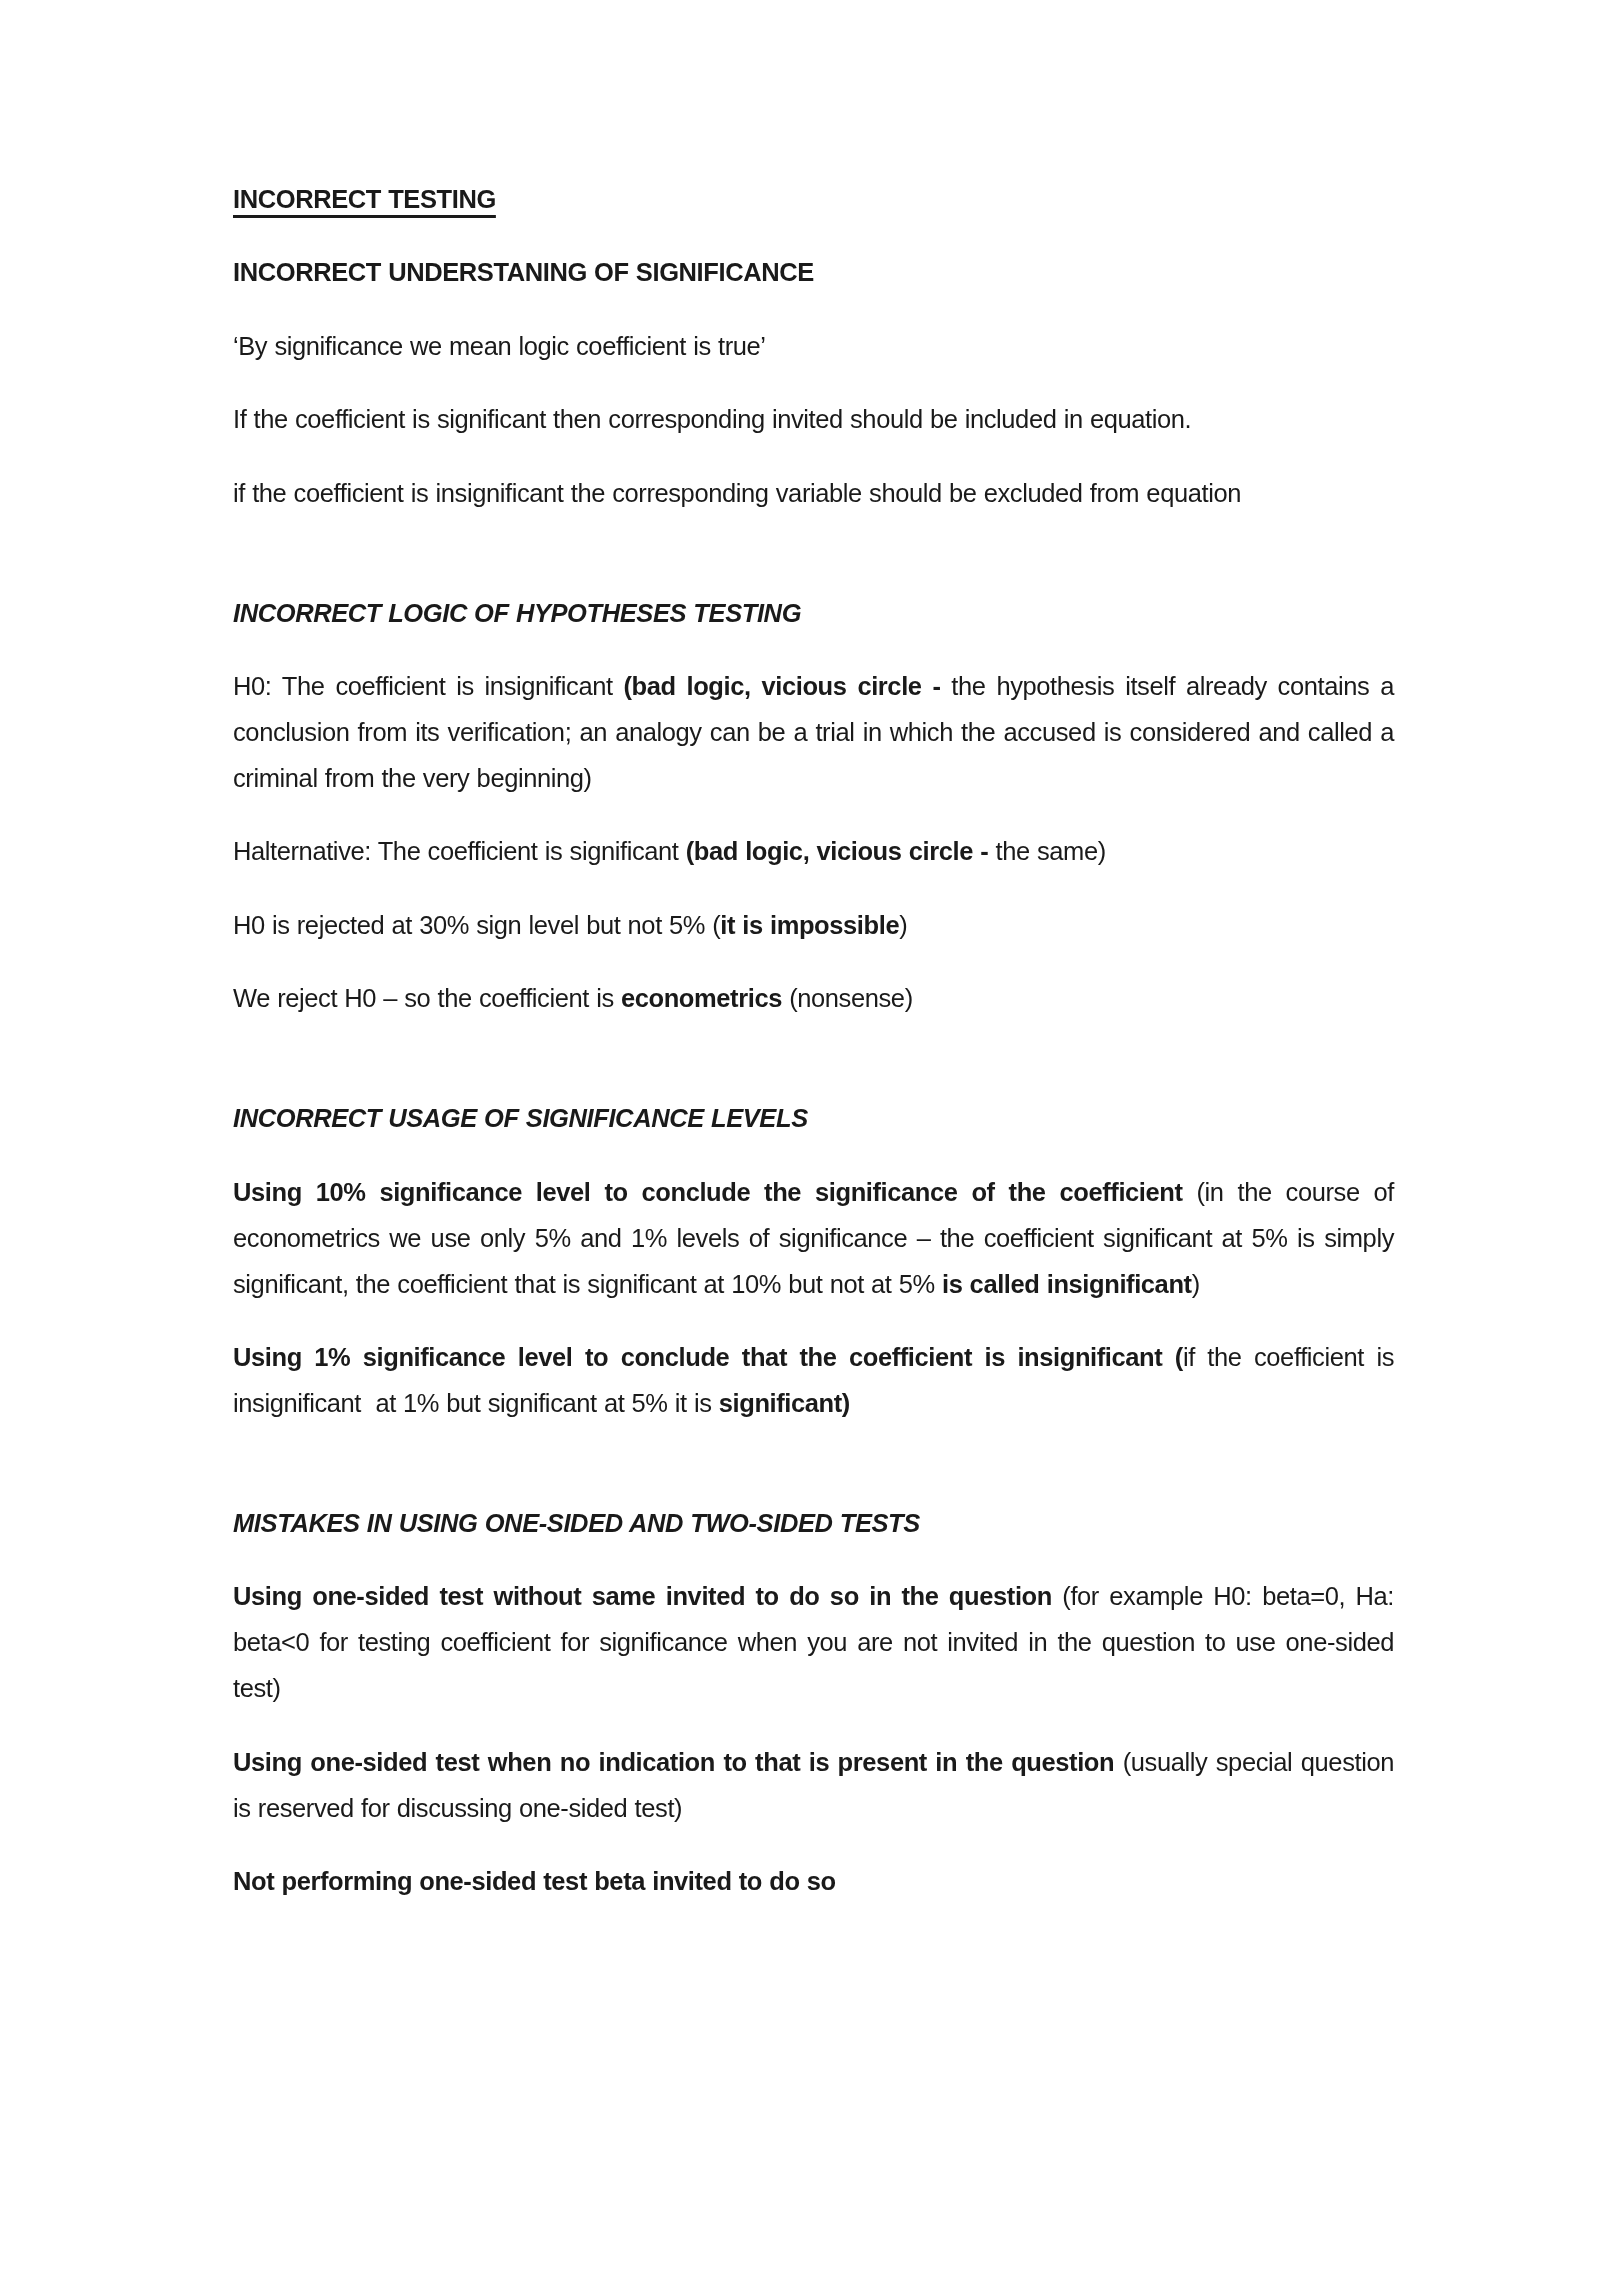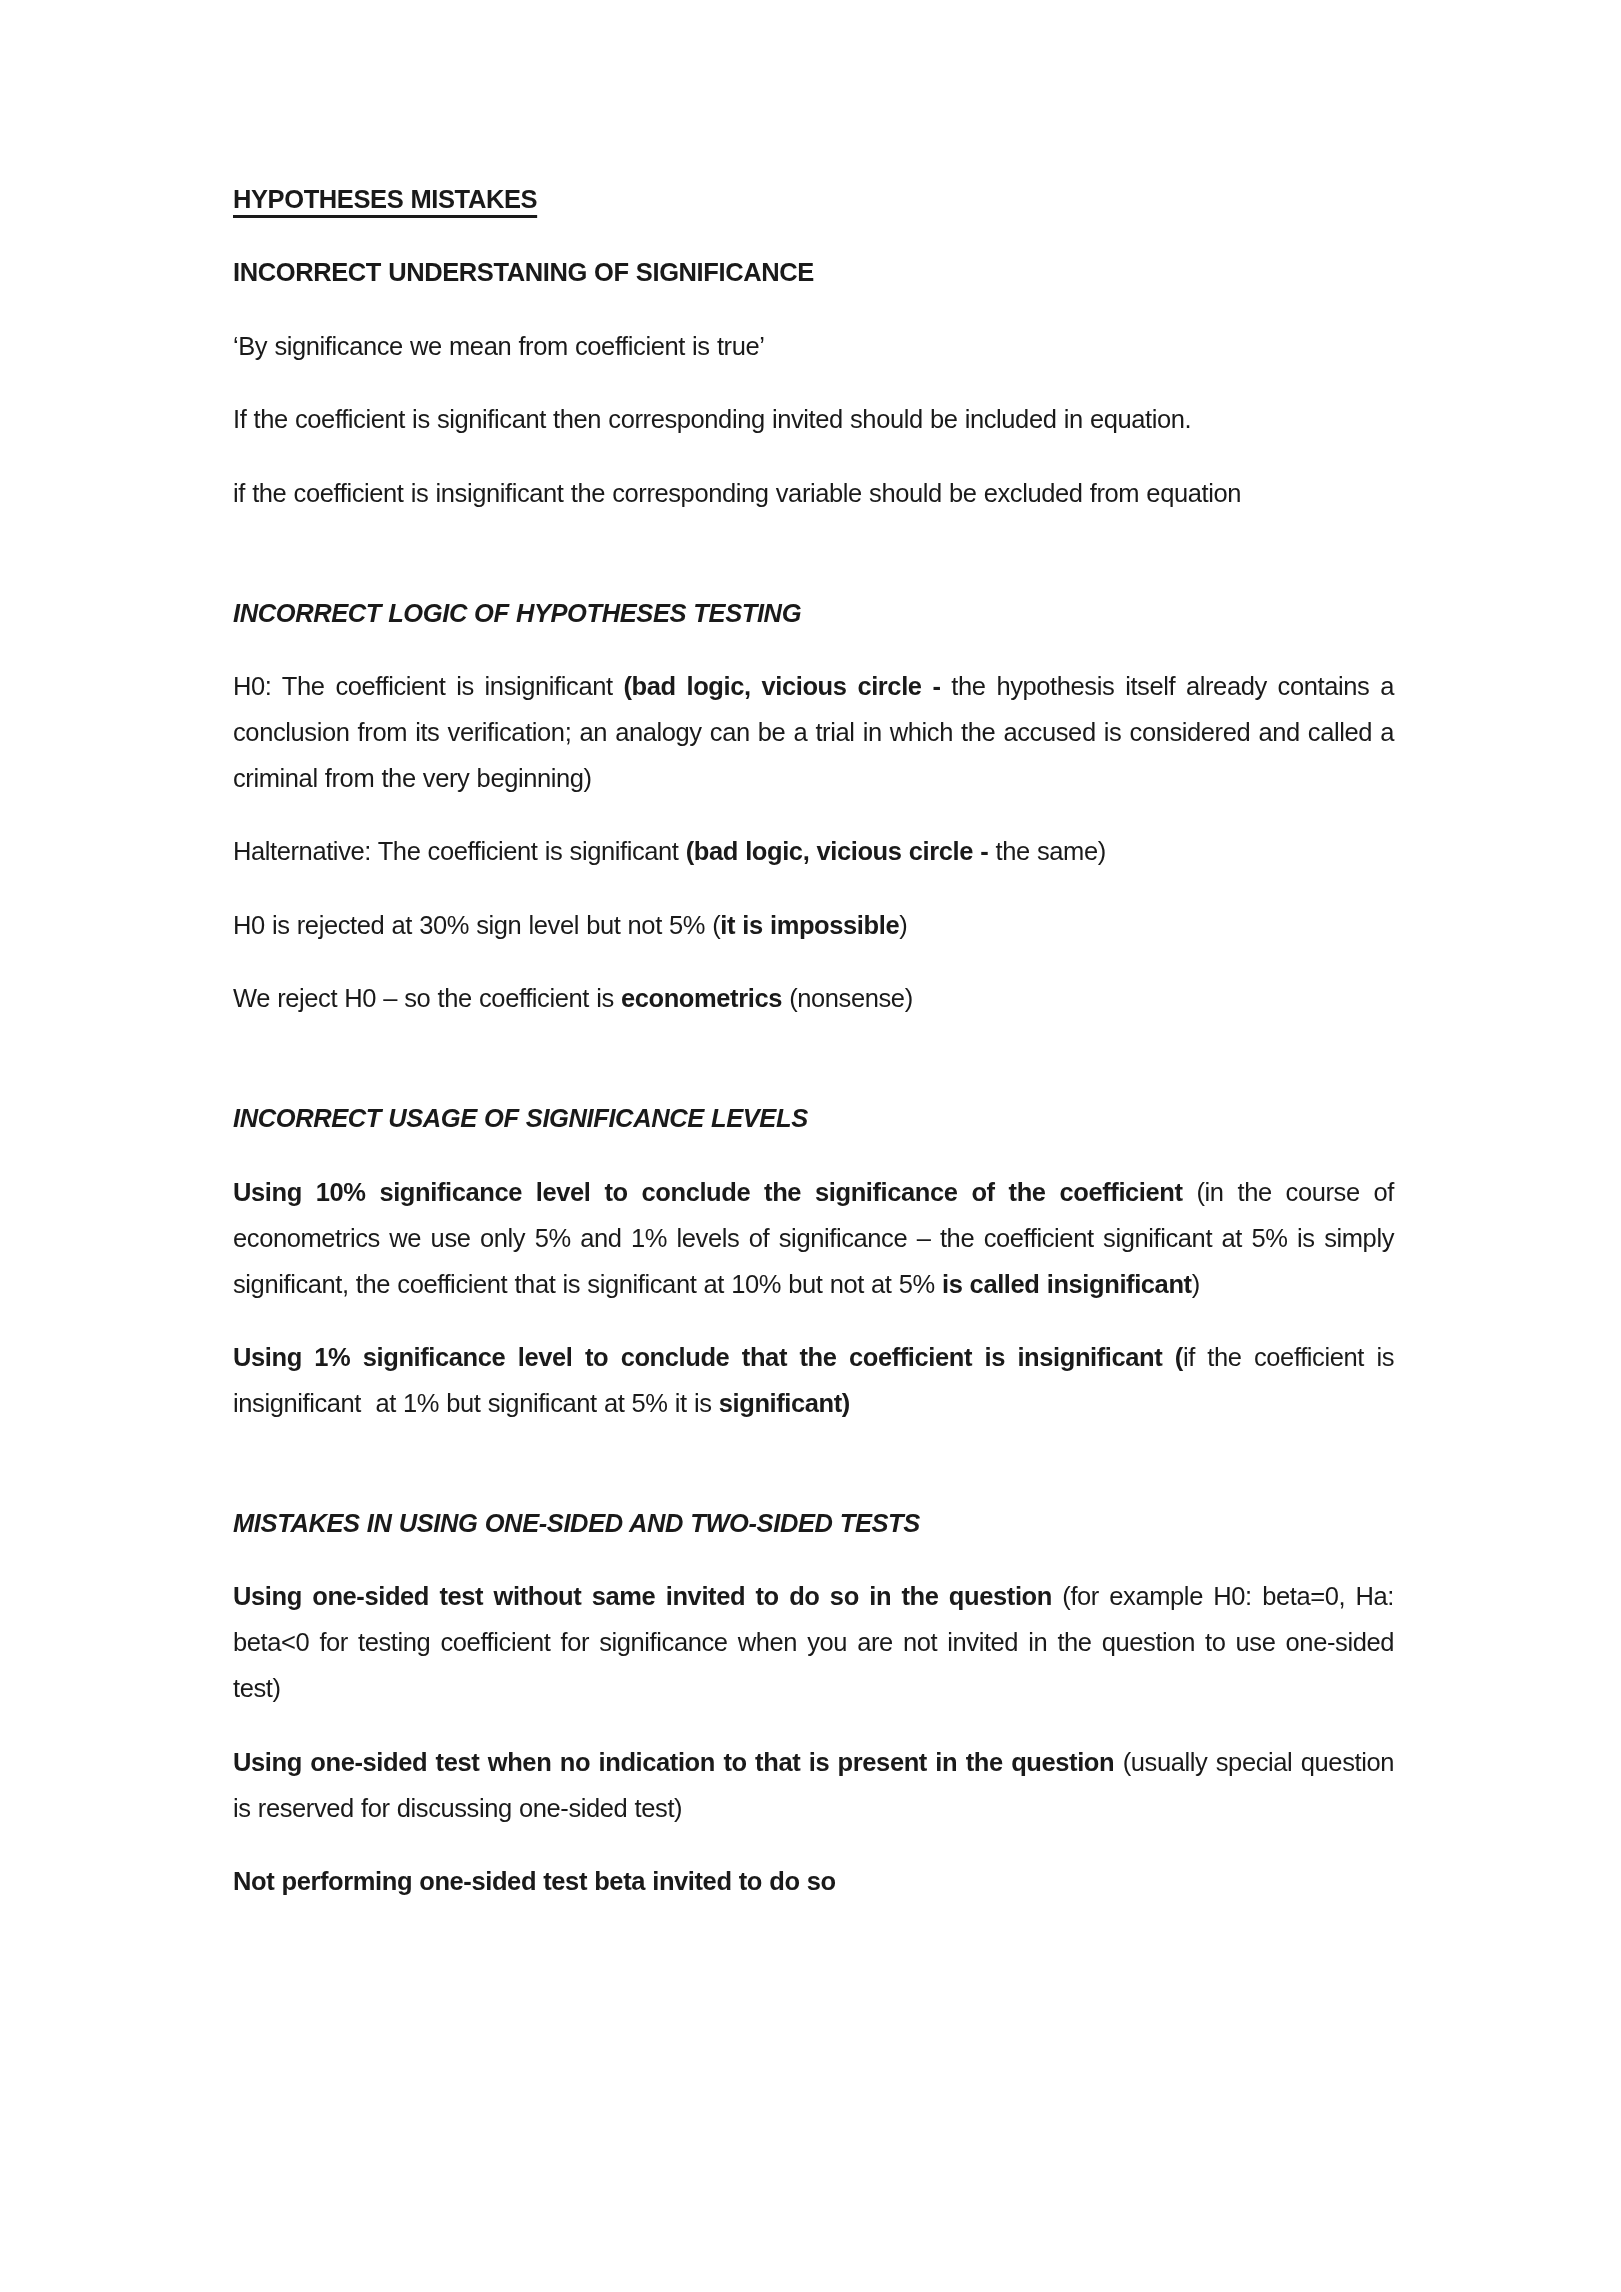--- a/index.html
+++ b/index.html
@@ -50,23 +50,23 @@
   }
   .run.bold {
     font-weight: bold;
   }
 </style>
 </head>
 <body>
 
 <div class="page">
   <div class="content" id="doc" style="background: rgb(255, 255, 255); color: rgb(26, 26, 26);">
-      <h2 class="block title"><span class="run bold">HYPOTHESES MISTAKES</span></h2>
+      <h2 class="block title"><span class="run bold">INCORRECT TESTING</span></h2>
       <h2 class="block heading"><span class="run bold">INCORRECT UNDERSTANING OF SIGNIFICANCE</span></h2>
-      <p class="block para"><span class="run">‘By significance we mean from coefficient is true’</span></p>
+      <p class="block para"><span class="run">‘By significance we mean logic coefficient is true’</span></p>
       <p class="block para"><span class="run">If the coefficient is significant then corresponding invited should be included in equation.</span></p>
       <p class="block para"><span class="run">if the coefficient is insignificant the corresponding variable should be excluded from equation</span></p>
       <h2 class="block heading gap-before"><span class="run bold">INCORRECT LOGIC OF HYPOTHESES TESTING</span></h2>
       <p class="block para"><span class="run">H0: The coefficient is insignificant </span><span class="run bold">(bad logic, vicious circle - </span><span class="run">the hypothesis itself already contains a conclusion from its verification; an analogy can be a trial in which the accused is considered and called a criminal from the very beginning)</span></p>
       <p class="block para"><span class="run">Halternative: The coefficient is significant </span><span class="run bold">(bad logic, vicious circle - </span><span class="run">the same)</span></p>
       <p class="block para"><span class="run">H0 is rejected at 30% sign level but not 5% (</span><span class="run bold">it is impossible</span><span class="run">)</span></p>
       <p class="block para"><span class="run">We reject H0 – so the coefficient is </span><span class="run bold">econometrics</span><span class="run"> (nonsense)</span></p>
       <h2 class="block heading gap-before"><span class="run bold">INCORRECT USAGE OF SIGNIFICANCE LEVELS</span></h2>
       <p class="block para"><span class="run bold">Using 10% significance level to conclude the significance of the coefficient </span><span class="run">(in the course of econometrics we use only 5% and 1% levels of significance – the coefficient significant at 5% is simply significant, the coefficient that is significant at 10% but not at 5% </span><span class="run bold">is called insignificant</span><span class="run">)</span></p>
       <p class="block para"><span class="run bold">Using 1% significance level to conclude that the coefficient is insignificant (</span><span class="run">if the coefficient is insignificant&nbsp; at 1% but significant at 5% it is </span><span class="run bold">significant)</span></p>

